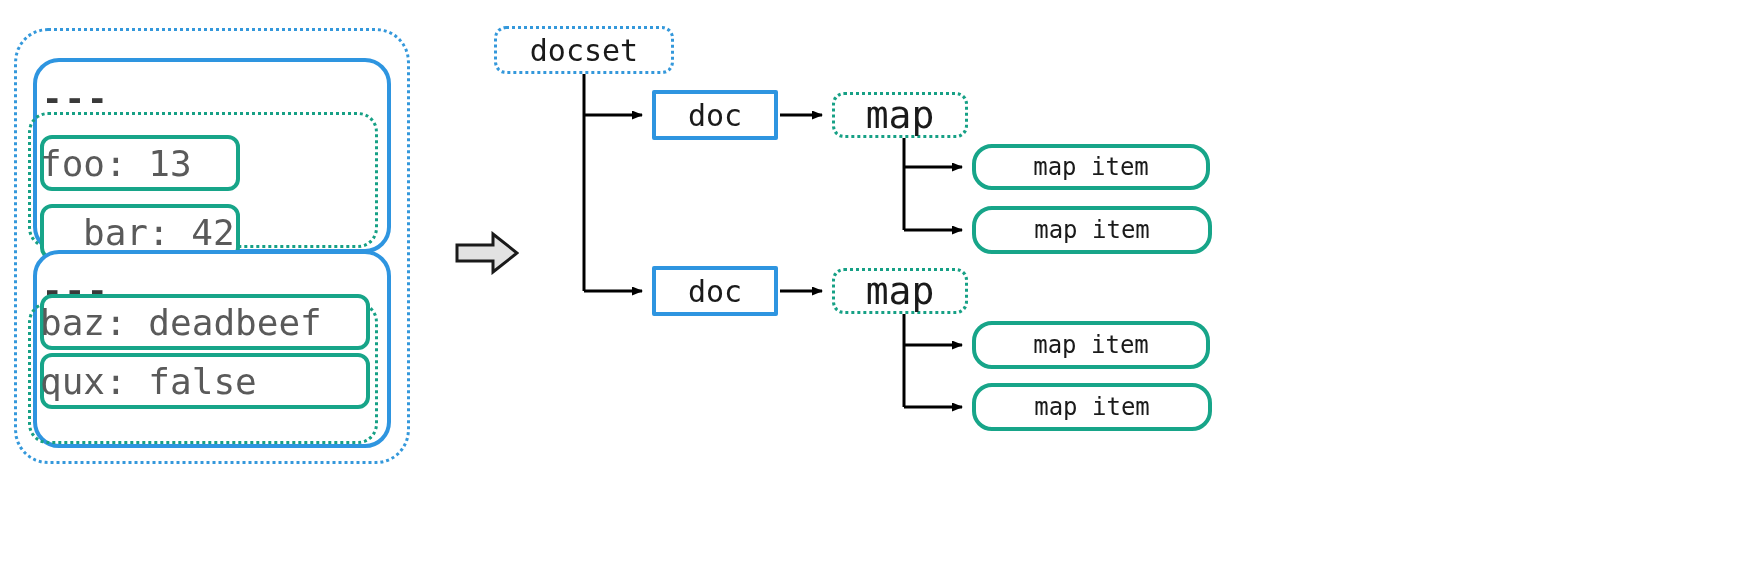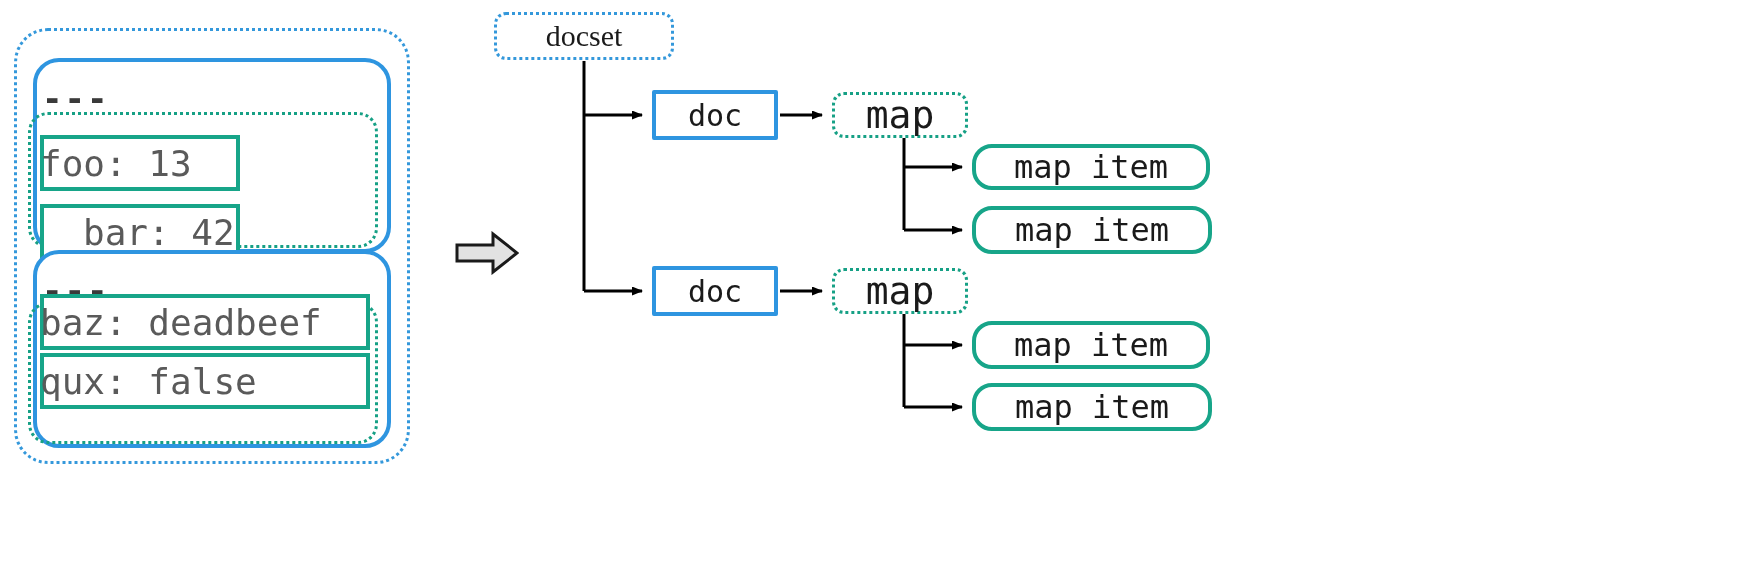--- a/index.html
+++ b/index.html
@@ -75,21 +75,21 @@
     border-radius: 20px;
     box-sizing: border-box;
     background: transparent;
   }
   #map-outline-1 { top: 84px;  height: 136px; }
   #map-outline-2 { top: 274px; height: 142px; }
 
   .map-item-box {
     position: absolute;
     border: 4px solid #17a589;
-    border-radius: 0;
+    border-radius: 12px;
     box-sizing: border-box;
     background: #ffffff;
     color: #5a5a5a;
     font-size: 36px;
     line-height: 50px;
     height: 56px;
     padding-left: 0px;
     white-space: nowrap;
     overflow: visible;
     text-indent: -4px;
@@ -139,24 +139,24 @@
     font-size: 30px;
   }
   .node-map {
     border: 3px dotted #16a085;
     border-radius: 12px;
     font-size: 38px;
   }
   .node-mapitem {
     border: 4px solid #17a589;
     border-radius: 20px;
-    font-size: 32px;
-  }
-
-  #n-docset   { left: 14px;  top: 12px;  width: 180px; height: 48px; font-family: Liberation Serif, serif; }
+    font-size: 24px;
+  }
+
+  #n-docset   { left: 14px;  top: 26px;  width: 180px; height: 48px; }
   #n-doc-1    { left: 172px; top: 90px;  width: 126px; height: 50px; }
   #n-map-1    { left: 352px; top: 92px;  width: 136px; height: 46px; }
   #n-item-1a  { left: 492px; top: 144px; width: 238px; height: 46px; }
   #n-item-1b  { left: 492px; top: 206px; width: 240px; height: 48px; }
   #n-doc-2    { left: 172px; top: 266px; width: 126px; height: 50px; }
   #n-map-2    { left: 352px; top: 268px; width: 136px; height: 46px; }
   #n-item-2a  { left: 492px; top: 321px; width: 238px; height: 48px; }
   #n-item-2b  { left: 492px; top: 383px; width: 240px; height: 48px; }
 
   #tree-edges {

